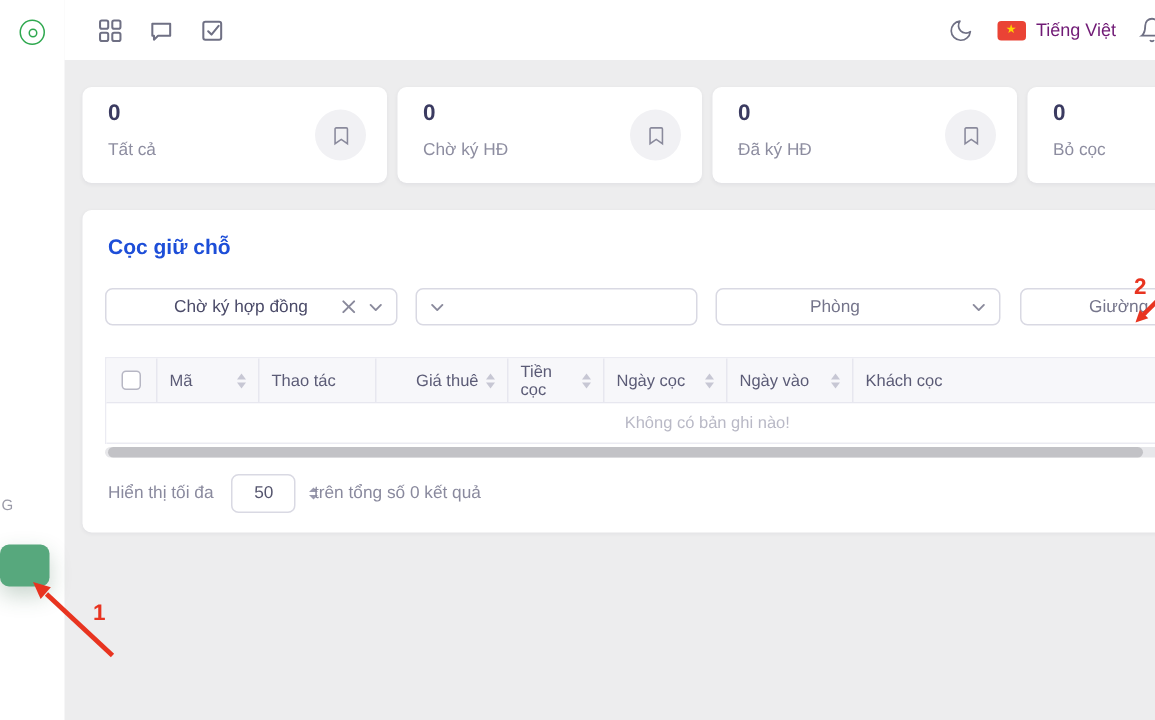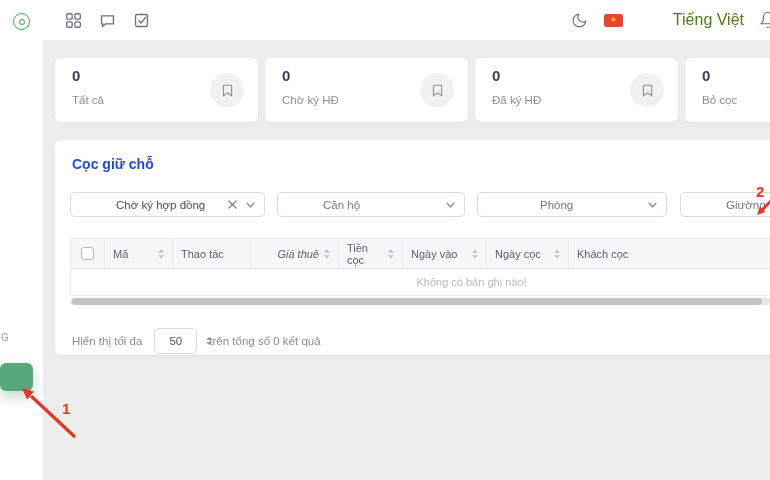--- a/index.html
+++ b/index.html
@@ -15,21 +15,21 @@
   .sidebar-action { position:absolute; left:0; top:363px; width:33px; height:28px; background:#57a87d; border-radius:6px; box-shadow:0 6px 14px rgba(40,90,60,.25); cursor:pointer; }
 
   
   .topbar { position:absolute; left:43px; top:0; width:727px; height:40px; background:#ffffff; z-index:1; overflow:hidden; }
   .tb-left { position:absolute; left:18px; top:0; height:40px; display:flex; align-items:center; gap:10px; }
   .tb-right { position:absolute; right:0; top:0; height:40px; display:flex; align-items:center; }
   .icon-btn { width:24px; height:24px; display:flex; align-items:center; justify-content:center; cursor:pointer; background:none; border:none; }
   .icon-btn svg { stroke:#6f7084; fill:none; stroke-width:1.6; stroke-linecap:round; stroke-linejoin:round; }
   .lang { display:flex; align-items:center; gap:7px; margin-left:12px; cursor:pointer; }
   .flag { width:19px; height:13px; background:#ea4335; border-radius:2.5px; display:flex; align-items:center; justify-content:center; font-size:8px; color:#ffd400; line-height:1; }
-  .lang-label { font-size:16px; color:#4d7c0f;margin-left:43px; }
+  .lang-label { font-size:12px; color:#701a75; }
   .bell-wrap { width:12px; height:40px; margin-left:14px; position:relative; overflow:hidden; }
   .bell-wrap svg { position:absolute; left:1px; top:11px; stroke:#6f7084; fill:none; stroke-width:1.6; }
 
   
   .content { position:absolute; left:43px; top:40px; width:727px; height:440px; background:#ededee; overflow:hidden; }
 
   
   .card { position:absolute; top:18px; width:203px; height:64px; background:#fff; border-radius:6px; box-shadow:0 1px 3px rgba(25,25,50,.05); }
   .card-value { position:absolute; left:17px; top:9px; font-size:15px; font-weight:bold; color:#3b3b61; }
   .card-label { position:absolute; left:17px; top:36px; font-size:11.5px; color:#8d8da0; }
@@ -56,38 +56,38 @@
   .table { position:absolute; left:15px; top:98px; width:803px; border:1px solid #ebebf2; border-bottom:none; }
   .thead { display:flex; height:30px; background:#f7f7fa; border-bottom:1px solid #e7e7ef; }
   .th { display:flex; align-items:center; padding:0 8px; font-size:11px; color:#5b5b76; border-right:1px solid #e7e7ef; }
   .th:last-child { border-right:none; }
   .th-between { justify-content:space-between; }
   .th-right { justify-content:flex-end; gap:5px; }
   .c-check { width:34px; justify-content:center; }
   .c-ma { width:68px; }
   .c-thaotac { width:78px; }
   .c-phong { width:124px; }
-  .c-giathue { width:88px;font-style:italic; }
+  .c-giathue { width:88px; }
   .c-tiencoc { width:64px; }
   .c-ngaycoc { width:82px; }
   .c-ngayvao { width:84px; }
   .c-khach { flex:1; }
   .checkbox { width:13px; height:13px; border:1.5px solid #b7b7c4; border-radius:3px; background:#fff; cursor:pointer; }
   .sort { display:flex; flex-direction:column; gap:2px; }
   .sort i { display:block; width:0; height:0; border-left:3.5px solid transparent; border-right:3.5px solid transparent; }
   .sort .up { border-bottom:4px solid #c7c7d4; }
   .sort .down { border-top:4px solid #c7c7d4; }
   .empty-row { height:27px; display:flex; align-items:center; justify-content:center; font-size:11px; color:#b9b9c6; border-bottom:1px solid #ebebf2; background:#fff; }
 
   
   .hscroll-track { position:absolute; left:15px; top:158px; width:805px; height:7px; border-radius:4px; background:#e7e7ea; }
   .hscroll-thumb { position:absolute; left:2px; top:0; width:690px; height:7px; border-radius:4px; background:#c2c2c6; cursor:pointer; }
 
   
-  .pagination { position:absolute; left:17px; top:188px; height:26px; display:flex; align-items:center; font-size:11.5px; color:#8a8a9e; }
+  .pagination { position:absolute; left:17px; top:176px; height:26px; display:flex; align-items:center; font-size:11.5px; color:#8a8a9e; }
   .page-size-box { margin:0 12px; width:43px; height:26px; border:1px solid #d9d9e3; border-radius:5px; display:flex; align-items:center; justify-content:center; gap:24px; cursor:pointer;padding-left:30px; }
   .page-size-value { font-size:11.5px; color:#55556e; }
   .stepper { display:flex; flex-direction:column; gap:2px; }
   .stepper i { display:block; width:0; height:0; border-left:3px solid transparent; border-right:3px solid transparent; }
   .stepper .up { border-bottom:3.5px solid #9a9aae; }
   .stepper .down { border-top:3.5px solid #9a9aae; }
 
   
   .annot-layer { position:absolute; left:0; top:0; width:770px; height:480px; pointer-events:none; z-index:10; }
   .annot-num { position:absolute; font-size:15px; color:#e83420; font-weight:bold; }
@@ -193,21 +193,20 @@
               <line x1="1" y1="1" x2="9" y2="9"></line>
               <line x1="9" y1="1" x2="1" y2="9"></line>
             </svg>
         </span>
         <svg class="chev" viewBox="0 0 10 7">
             <polyline points="1,1.5 5,5.5 9,1.5"></polyline>
           </svg>
       </div>
 
       <div class="filter f-apartment">
-        <span class="filter-text filter-placeholder">Căn hộ</span>
         <svg class="chev" viewBox="0 0 10 7">
             <polyline points="1,1.5 5,5.5 9,1.5"></polyline>
           </svg>
       </div>
 
       <div class="filter f-room">
         <span class="filter-text filter-placeholder">Phòng</span>
         <svg class="chev" viewBox="0 0 10 7">
             <polyline points="1,1.5 5,5.5 9,1.5"></polyline>
           </svg>
@@ -239,29 +238,29 @@
                 <i class="down"></i>
               </span>
           </div>
           <div class="th c-tiencoc th-right">
             <span>Tiền cọc</span>
             <span class="sort">
                 <i class="up"></i>
                 <i class="down"></i>
               </span>
           </div>
+          <div class="th c-ngaycoc th-between">
+            <span>Ngày cọc</span>
+            <span class="sort">
+                <i class="up"></i>
+                <i class="down"></i>
+              </span>
+          </div>
           <div class="th c-ngayvao th-between">
             <span>Ngày vào</span>
-            <span class="sort">
-                <i class="up"></i>
-                <i class="down"></i>
-              </span>
-          </div>
-          <div class="th c-ngaycoc th-between">
-            <span>Ngày cọc</span>
             <span class="sort">
                 <i class="up"></i>
                 <i class="down"></i>
               </span>
           </div>
           <div class="th c-khach">
             <span>Khách cọc</span>
           </div>
         </div>
         <div class="empty-row">Không có bản ghi nào!</div>

